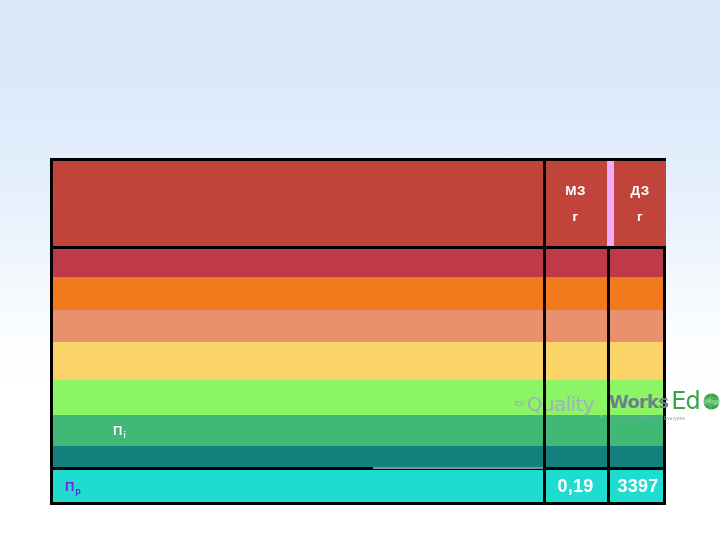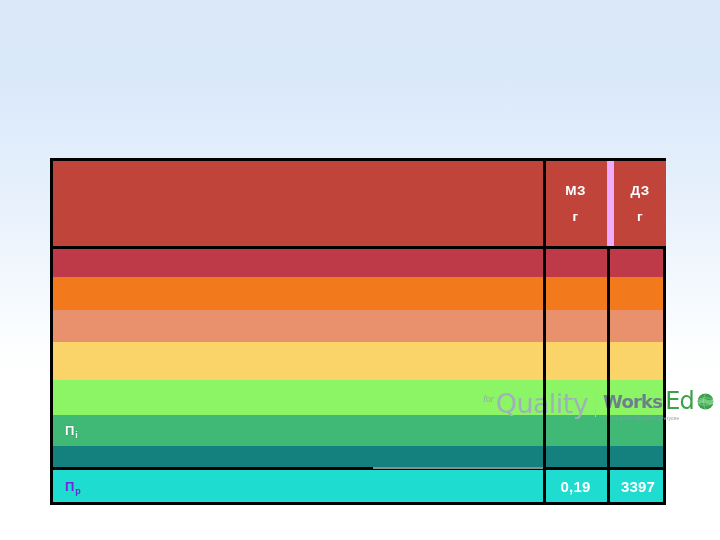--- a/index.html
+++ b/index.html
@@ -148,21 +148,21 @@
     left: 1px;
   }
   #total-row .tot-cell {
     position: absolute;
     top: 0;
     bottom: 0;
     display: flex;
     align-items: center;
     justify-content: center;
     color: #ffffff;
-    font-size: 15px;
+    font-size: 18px;
     font-weight: bold;
     border-left: 3px solid #000000;
     box-sizing: border-box;
     letter-spacing: .2px;
   }
   #tot-mz { left: 490px; width: 62px; }
   #tot-dz { left: 554px; width: 59px; }
 
   
   #total-hairline {
@@ -171,41 +171,41 @@
     width: 170px;
     top: 306px;
     height: 2px;
     background: rgba(255,255,255,.55);
     z-index: 7;
   }
 
   
   #footer-logo {
     position: absolute;
-    right: 6px;
+    right: 0;
     bottom: 4px;
     height: 40px;
     display: flex;
     align-items: center;
     gap: 7px;
   }
   #logo-quality {
     display: flex;
     align-items: flex-start;
     color: #8c9aa6;
   }
   #logo-quality .for-word {
     font-size: 9px;
     font-style: italic;
     color: #9aa7b3;
     margin-top: 3px;
     margin-right: 2px;
   }
   #logo-quality .quality-word {
-    font-size: 27px;
+    font-size: 20px;
     color: #9fb0bd;
     line-height: .95;
     letter-spacing: -.6px;
     font-family: "DejaVu Sans", sans-serif;
   }
   #logo-divider {
     width: 1px;
     height: 26px;
     background: #b9c4cd;
   }
@@ -264,21 +264,21 @@
       </div>
     </div>
 
     <div id="bands">
         <div class="band" style="top: 0px; height: 28px; background: rgb(191, 58, 73);"></div>
         <div class="band" style="top: 28px; height: 33px; background: rgb(243, 121, 29);"></div>
         <div class="band" style="top: 61px; height: 32px; background: rgb(232, 145, 108);"></div>
         <div class="band" style="top: 93px; height: 38px; background: rgb(250, 212, 104);"></div>
         <div class="band" style="top: 131px; height: 35px; background: rgb(140, 245, 102);"></div>
         <div class="band" style="top: 166px; height: 31px; background: rgb(64, 185, 119);"></div>
-        <div class="band-label" style="top: 173.5px;"><span>П</span><sub>і</sub></div>
+        <div class="band-label" style="top: 173.5px; margin-left: 48px;"><span>П</span><sub>і</sub></div>
         <div class="band" style="top: 197px; height: 21px; background: rgb(21, 129, 127);"></div>
       </div>
 
     <div class="col-sep" id="sep-1"></div>
     <div class="col-sep" id="sep-2"></div>
 
     <div id="total-hairline"></div>
 
     <div id="total-row">
       <div class="tot-label">

